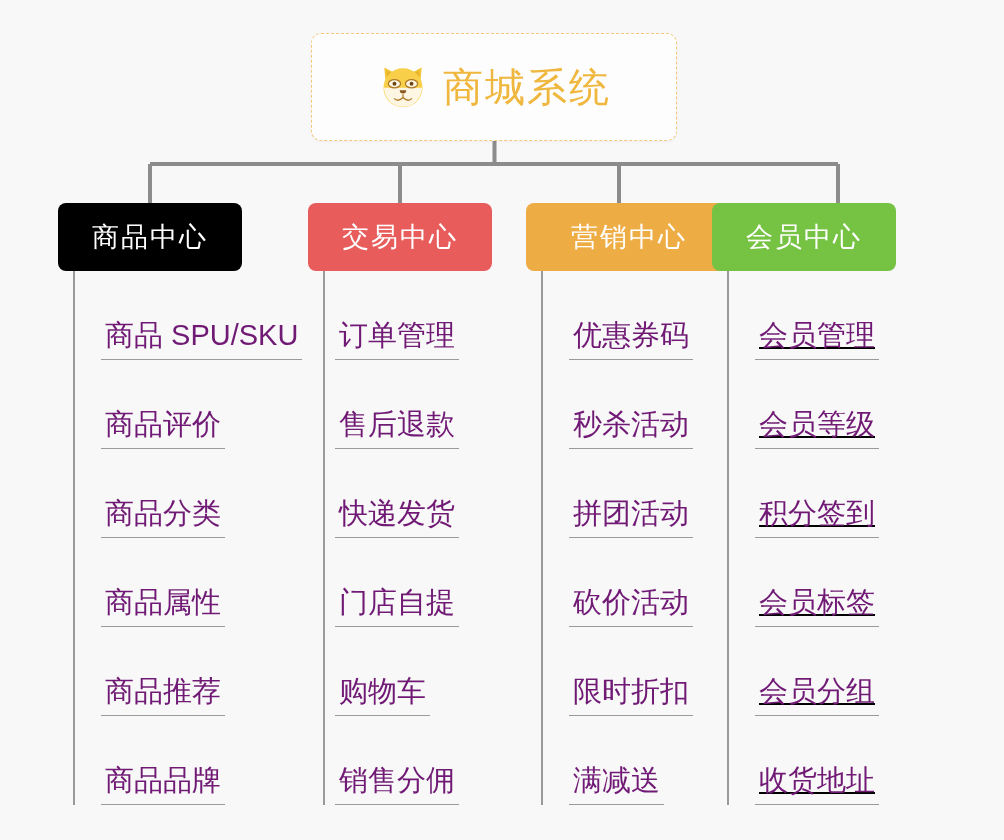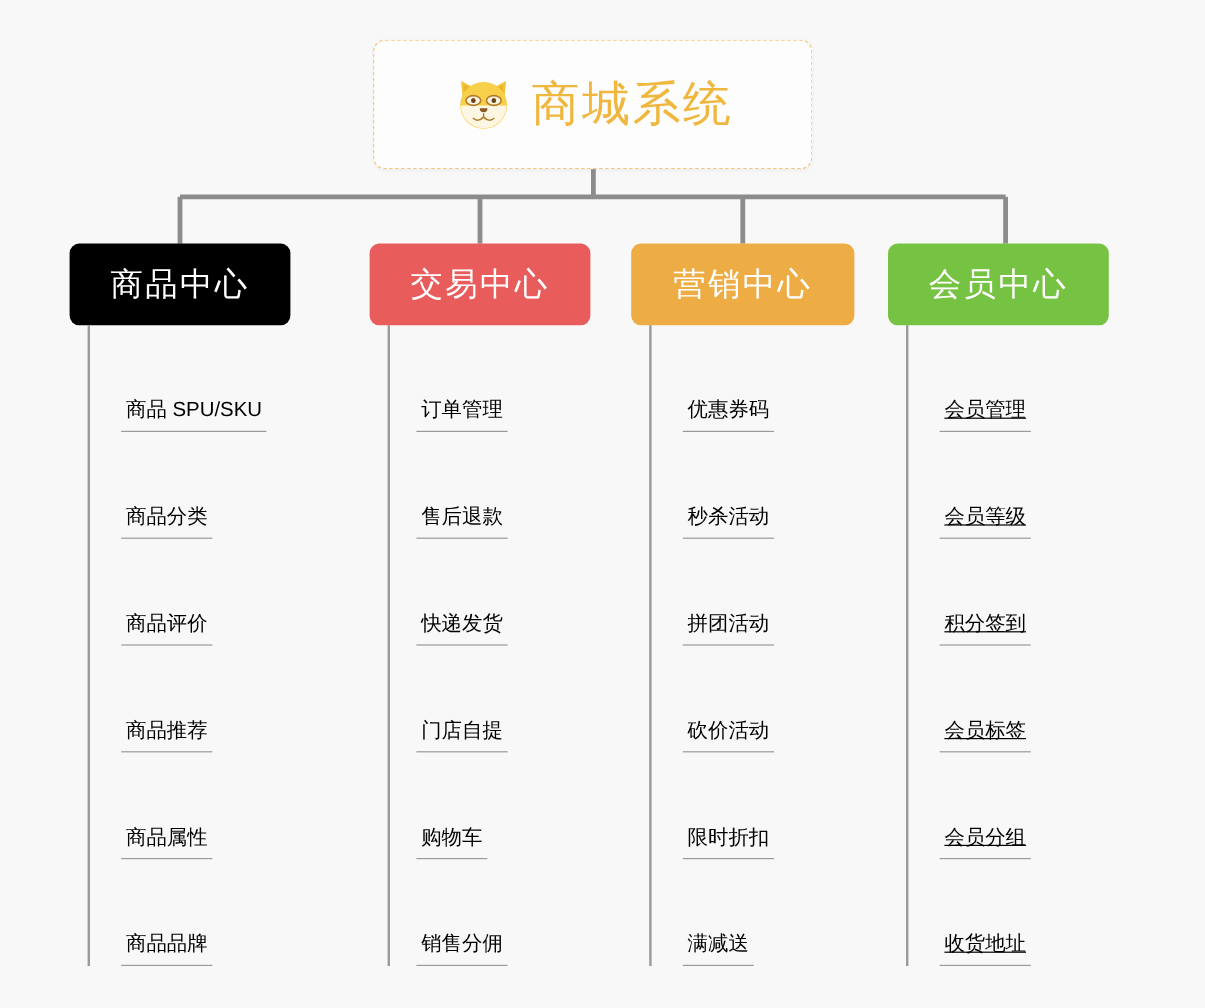--- a/index.html
+++ b/index.html
@@ -84,45 +84,45 @@
   }
   .leaf-item {
     position: relative;
     height: 89px;
     display: flex;
     align-items: flex-end;
     box-sizing: border-box;
   }
   .leaf-label {
     display: inline-block;
-    font-size: 17px;
-    color: #000000;
+    font-size: 29px;
+    color: #701a75;
     line-height: 1;
     padding: 0 4px 9px 4px;
     border-bottom: 1.6px solid #9a9a9a;
     white-space: nowrap;
   }
 
   
   .branch-0 { left: 58px; }
   .branch-0 .branch-header { width: 184px; background: #000000; }
   .branch-0 .leaf-list { padding-left: 15px; }
   .branch-0 .leaf-label { margin-left: 28px; }
 
   .branch-1 { left: 308px; }
   .branch-1 .branch-header { width: 184px; background: #e85c5c; }
   .branch-1 .leaf-list { padding-left: 15px; }
-  .branch-1 .leaf-label { margin-left: 24px; }
+  .branch-1 .leaf-label { margin-left: 12px; }
 
   .branch-2 { left: 526px; }
-  .branch-2 .branch-header { width: 186px; background: #eead44; }
+  .branch-2 .branch-header { width: 206px; background: #eead44; }
   .branch-2 .leaf-list { padding-left: 15px; }
   .branch-2 .leaf-label { margin-left: 28px; text-align: center; }
 
-  .branch-3 { left: 740px; }
+  .branch-3 { left: 712px; }
   .branch-3 .branch-header { width: 184px; background: #76c344; }
   .branch-3 .leaf-list { padding-left: 15px; text-decoration: underline; }
   .branch-3 .leaf-label { margin-left: 28px; }
 
   
   .leaf-trunk {
     position: absolute;
     left: 15px;
     top: 0;
     bottom: 0;
@@ -177,30 +177,30 @@
   </div>
 
   <div class="branch branch-0">
     <div class="branch-header">商品中心</div>
     <ul class="leaf-list">
       <div class="leaf-trunk"></div>
       <li class="leaf-item">
           <span class="leaf-label">商品 SPU/SKU</span>
         </li>
       <li class="leaf-item">
+          <span class="leaf-label">商品评价</span>
+        </li>
+      <li class="leaf-item">
           <span class="leaf-label">商品分类</span>
         </li>
       <li class="leaf-item">
-          <span class="leaf-label">商品评价</span>
+          <span class="leaf-label">商品属性</span>
         </li>
       <li class="leaf-item">
           <span class="leaf-label">商品推荐</span>
-        </li>
-      <li class="leaf-item">
-          <span class="leaf-label">商品属性</span>
         </li>
       <li class="leaf-item">
           <span class="leaf-label">商品品牌</span>
         </li>
     </ul>
   </div>
 
   <div class="branch branch-1">
     <div class="branch-header">交易中心</div>
     <ul class="leaf-list">

